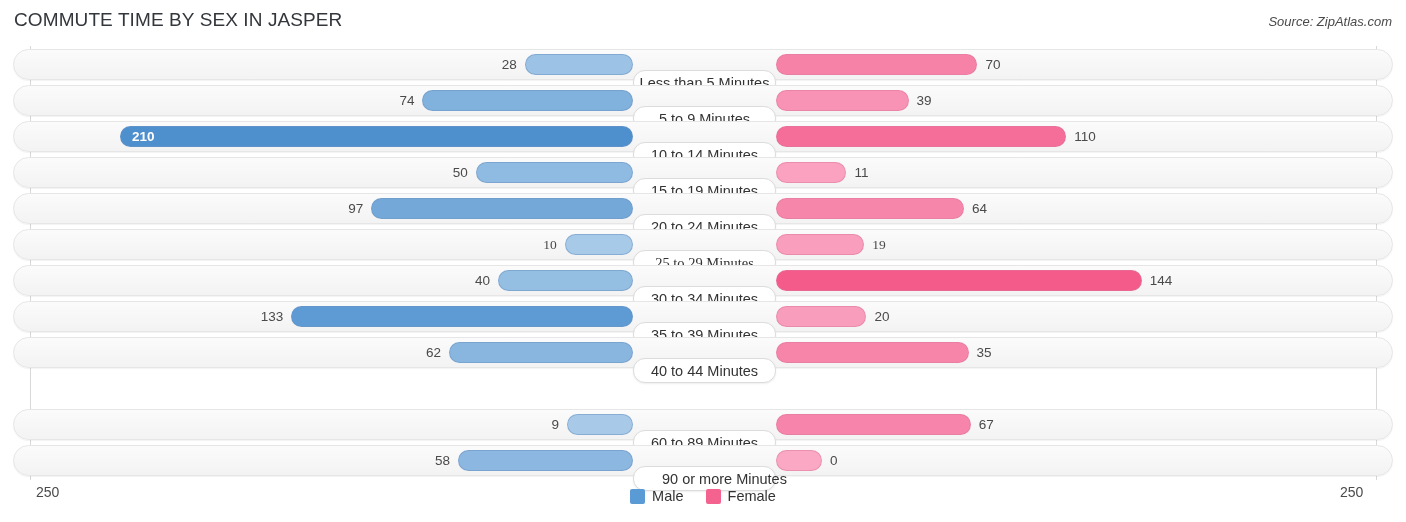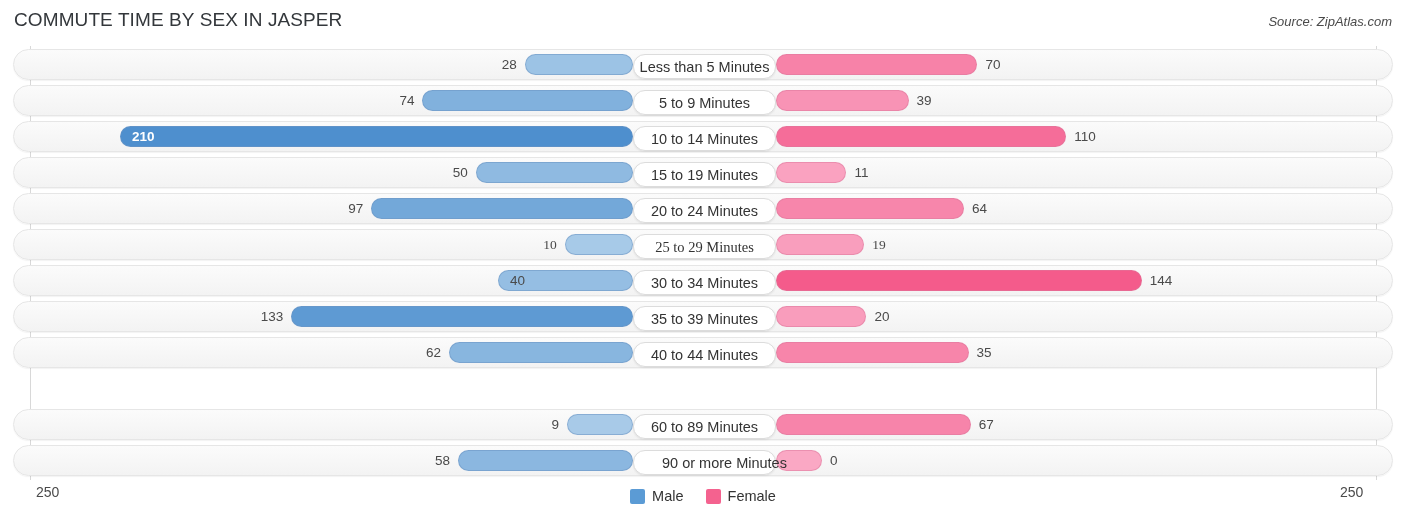--- a/index.html
+++ b/index.html
@@ -51,21 +51,21 @@
   .bar.female{border:1px solid rgba(220,120,155,.5);}
 
   .val{
     position:absolute;top:4px;height:21px;line-height:21px;
     font-size:13.5px;color:#4a4a4a;white-space:nowrap;
   }
   .val.inside{color:#ffffff;font-weight:bold;}
 
   
   .center-pill{
-    position:absolute;top:4px;height:25px;line-height:25px;
+    position:absolute;top:20px;height:25px;line-height:25px;
     background:#ffffff;
     border:1px solid #dcdcdc;
     border-radius:12px;
     font-size:14.5px;color:#333333;
     text-align:center;white-space:nowrap;
     box-shadow:0 1px 2px rgba(0,0,0,.07);
     left:632px;width:143px;
     box-sizing:border-box;
   }
 
@@ -135,21 +135,21 @@
       <div class="row" style="top: 183px; font-family: Liberation Serif, serif;">
         <div class="bar male" style="left: 550.76px; width: 68.24px; background: rgb(167, 202, 232);"></div>
         <div class="bar female" style="left: 762px; width: 88.18px; background: rgb(249, 158, 189);"></div>
         <div class="val" style="left: 542.76px; transform: translateX(-100%);">10</div>
         <div class="val" style="left: 858.18px;">19</div>
         <div class="center-pill" style="left: 619px;">25 to 29 Minutes</div>
       </div>
       <div class="row" style="top: 219px;">
         <div class="bar male" style="left: 484.04px; width: 134.96px; background: rgb(149, 190, 227);"></div>
         <div class="bar female" style="left: 762px; width: 365.68px; background: rgb(244, 91, 139);"></div>
-        <div class="val" style="left: 476.04px; transform: translateX(-100%); margin-left: 35px;">40</div>
+        <div class="val" style="left: 476.04px; transform: translateX(-100%);">40</div>
         <div class="val" style="left: 1135.68px;">144</div>
         <div class="center-pill" style="left: 619px;">30 to 34 Minutes</div>
       </div>
       <div class="row" style="top: 255px;">
         <div class="bar male" style="left: 277.208px; width: 341.792px; background: rgb(94, 154, 211);"></div>
         <div class="bar female" style="left: 762px; width: 90.4px; background: rgb(249, 157, 188);"></div>
         <div class="val" style="left: 269.208px; transform: translateX(-100%);">133</div>
         <div class="val" style="left: 860.4px;">20</div>
         <div class="center-pill" style="left: 619px;">35 to 39 Minutes</div>
       </div>

